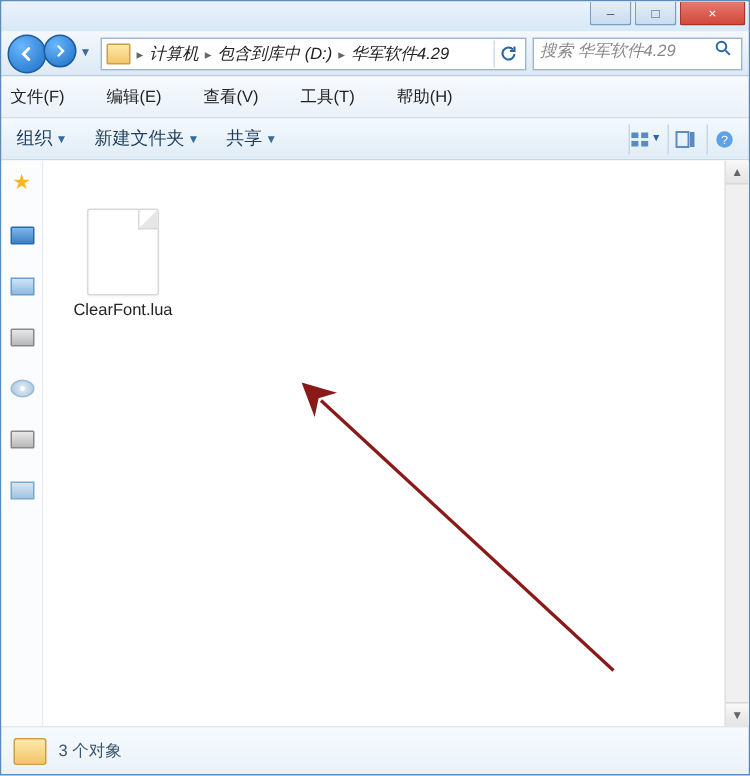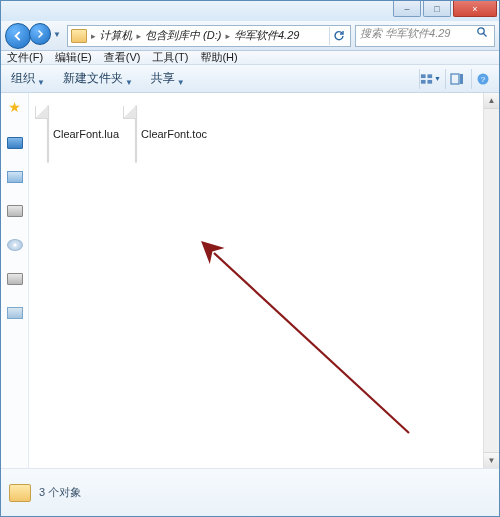--- a/index.html
+++ b/index.html
@@ -20,58 +20,58 @@
 .nav-dd { width: 12px; height: 24px; display: flex; align-items: center; justify-content: center; color: #3a6a9a; font-size: 8px; }
 .address { flex: 1; height: 22px; background: #fff; border: 1px solid #9db7cf; display: flex; align-items: center; padding: 0 3px; gap: 4px; font-size: 11px; color: #222; overflow: hidden; }
 .address .folder-ico { width: 16px; height: 14px; background: linear-gradient(to bottom, #ffe9a8, #f2c66b); border: 1px solid #c89f4a; border-radius: 1px; flex: none; }
 .address .crumb { white-space: nowrap; font-style: italic; }
 .address .sep { color: #666; font-size: 9px; }
 .address .refresh { margin-left: auto; width: 18px; height: 18px; display: flex; align-items: center; justify-content: center; color: #2a66a3; border-left: 1px solid #cfdceb; }
 .searchbox { width: 140px; height: 22px; background: #fff; border: 1px solid #9db7cf; display: flex; align-items: flex-start; padding: 0 4px; font-size: 11px; color: #888; font-style: italic; gap: 4px; }
 .searchbox .mag { width: 14px; color: #2a66a3; font-style: normal; margin-left: auto; }
 
 
-.menubar { height: 14px; background: linear-gradient(to bottom, #f7fafd, #e9f1f9); border-bottom: 1px solid #d0dde9; display: flex; align-items: center; padding: 0 6px; font-size: 11px; color: #222; gap: 12px; }
+.menubar { height: 28px; background: linear-gradient(to bottom, #f7fafd, #e9f1f9); border-bottom: 1px solid #d0dde9; display: flex; align-items: center; padding: 0 6px; font-size: 11px; color: #222; gap: 28px; }
 .menuitem { cursor: default; }
 
 
 .toolbar { height: 28px; background: linear-gradient(to bottom, #f4f9fd, #e0ecf7); border-bottom: 1px solid #c7d7e6; display: flex; align-items: center; padding: 0 6px; font-size: 12px; color: #1e3d5c; gap: 10px; }
-.tbtn { display: flex; align-items: flex-end; gap: 2px; cursor: default; padding: 2px 4px; }
+.tbtn { display: flex; align-items: center; gap: 2px; cursor: default; padding: 2px 4px; }
 .tbtn .dd { font-size: 8px; color: #3a6a9a; }
 .toolbar .rightset { margin-left: auto; display: flex; align-items: center; gap: 4px; }
 .ric { width: 22px; height: 20px; border-left: 1px solid #c7d7e6; display: flex; align-items: center; justify-content: center; color: #2a66a3; }
 
 
 .body { flex: 1; display: flex; background: #fff; overflow: hidden; position: relative; }
 .sidebar { width: 28px; background: #fafcfe; border-right: 1px solid #e3ecf4; padding-top: 6px; display: flex; flex-direction: column; align-items: center; gap: 22px; }
 .sidebar .star { color: #f6b81f; font-size: 14px; }
 .sidebar .sico { width: 16px; height: 12px; }
 .ico-desktop { background: linear-gradient(to bottom, #7fb7ea, #3b80c4); border: 1px solid #2b6aa8; border-radius: 1px; }
 .ico-lib { background: linear-gradient(to bottom, #cfe4f6, #8eb9df); border: 1px solid #6a9ccc; }
 .ico-drive { background: linear-gradient(to bottom, #e8e8e8, #b8b8b8); border: 1px solid #888; border-radius: 1px; }
 .ico-dvd { width: 14px; height: 14px; border-radius: 50%; background: radial-gradient(circle, #fff 15%, #d8e6f2 20%, #b8d0e6 70%); border: 1px solid #9cb8d2; }
 .ico-net { background: linear-gradient(to bottom, #d8e6f2, #a2c3e0); border: 1px solid #7da8cc; }
 .sidebar .gap { flex: 1; }
 
 .content { flex: 1; position: relative; background: #fff; }
 .files { display: flex; gap: 18px; padding: 12px 18px; align-items: flex-start; }
-.file { width: 70px; display: flex; flex-direction: row; align-items: center; gap: 4px; cursor: default; }
+.file { width: 70px; display: flex; flex-direction: column; align-items: center; gap: 4px; cursor: default; margin-top: 20px; }
 .thumb { width: 48px; height: 58px; background: #fff; border: 1px solid #d9d9d9; border-radius: 2px; position: relative; box-shadow: 0 1px 2px rgba(0,0,0,0.05); }
 .thumb::before { content: ""; position: absolute; top: 0; right: 0; width: 12px; height: 12px; background: linear-gradient(135deg, #fff 48%, #e6e6e6 50%); border-left: 1px solid #d9d9d9; border-bottom: 1px solid #d9d9d9; }
 .thumb.exe { border: 1px solid #c9c9c9; background: #fff; padding: 4px; }
 .thumb.exe .inner { width: 100%; height: 100%; background: radial-gradient(circle at 30% 30%, #b66bff, #4a2b9a 55%, #1a0d3a); position: relative; overflow: hidden; }
 .thumb.exe .inner::before, .thumb.exe .inner::after { content: ""; position: absolute; inset: -10px; background: repeating-linear-gradient(135deg, rgba(120,200,255,0.8) 0 2px, transparent 2px 8px); }
 .thumb.exe .inner::after { background: repeating-linear-gradient(125deg, rgba(255,255,255,0.4) 0 1px, transparent 1px 10px); }
 .fname { font-size: 11px; color: #222; text-align: center; white-space: nowrap; }
 
 
 .arrow-svg { position: absolute; top: 140px; left: 150px; pointer-events: none; }
 
 
-.status { height: 48px; border-top: 1px solid #dfe8f1; background: linear-gradient(to bottom, #f6fafd, #eaf2f9); display: flex; align-items: center; padding: 0 8px; gap: 8px; font-size: 11px; color: #3c556e; }
+.status { height: 32px; border-top: 1px solid #dfe8f1; background: linear-gradient(to bottom, #f6fafd, #eaf2f9); display: flex; align-items: center; padding: 0 8px; gap: 8px; font-size: 11px; color: #3c556e; }
 .status .folder-big { width: 22px; height: 18px; background: linear-gradient(to bottom, #ffe9a8, #f2c66b); border: 1px solid #c89f4a; border-radius: 2px; }
 
 
 .vscroll { position: absolute; right: 0; top: 0; bottom: 0; width: 16px; background: #f0f0f0; border-left: 1px solid #e0e0e0; }
 .vscroll .arr { height: 16px; display: flex; align-items: center; justify-content: center; font-size: 8px; color: #666; background: linear-gradient(#f8f8f8,#e4e4e4); border-bottom: 1px solid #d8d8d8; }
 .vscroll .arr.bot { position: absolute; bottom: 0; left: 0; right: 0; border-top: 1px solid #d8d8d8; border-bottom: none; }
 </style>
 </head>
 <body>
 
@@ -186,24 +186,20 @@
       <div class="sico ico-net"></div>
       <div class="gap"></div>
     </div>
 
     <div class="content">
       <div class="files">
         <div class="file">
           <div class="thumb"></div>
           <div class="fname">ClearFont.lua</div>
         </div>
-        <div class="file">
-          <div class="thumb"></div>
-          <div class="fname">ClearFont.toc</div>
-        </div>
       </div>
 
       <svg class="arrow-svg" width="260" height="230">
         <defs>
           <marker id="ah" markerWidth="12" markerHeight="12" refX="2" refY="5" orient="auto">
             <path d="M0,0 L10,5 L0,10 L3,5 Z" fill="#8a1a1a"></path>
           </marker>
         </defs>
         <line x1="230" y1="200" x2="35" y2="20" stroke="#8a1a1a" stroke-width="2.2" marker-end="url(#ah)"></line>
       </svg>

